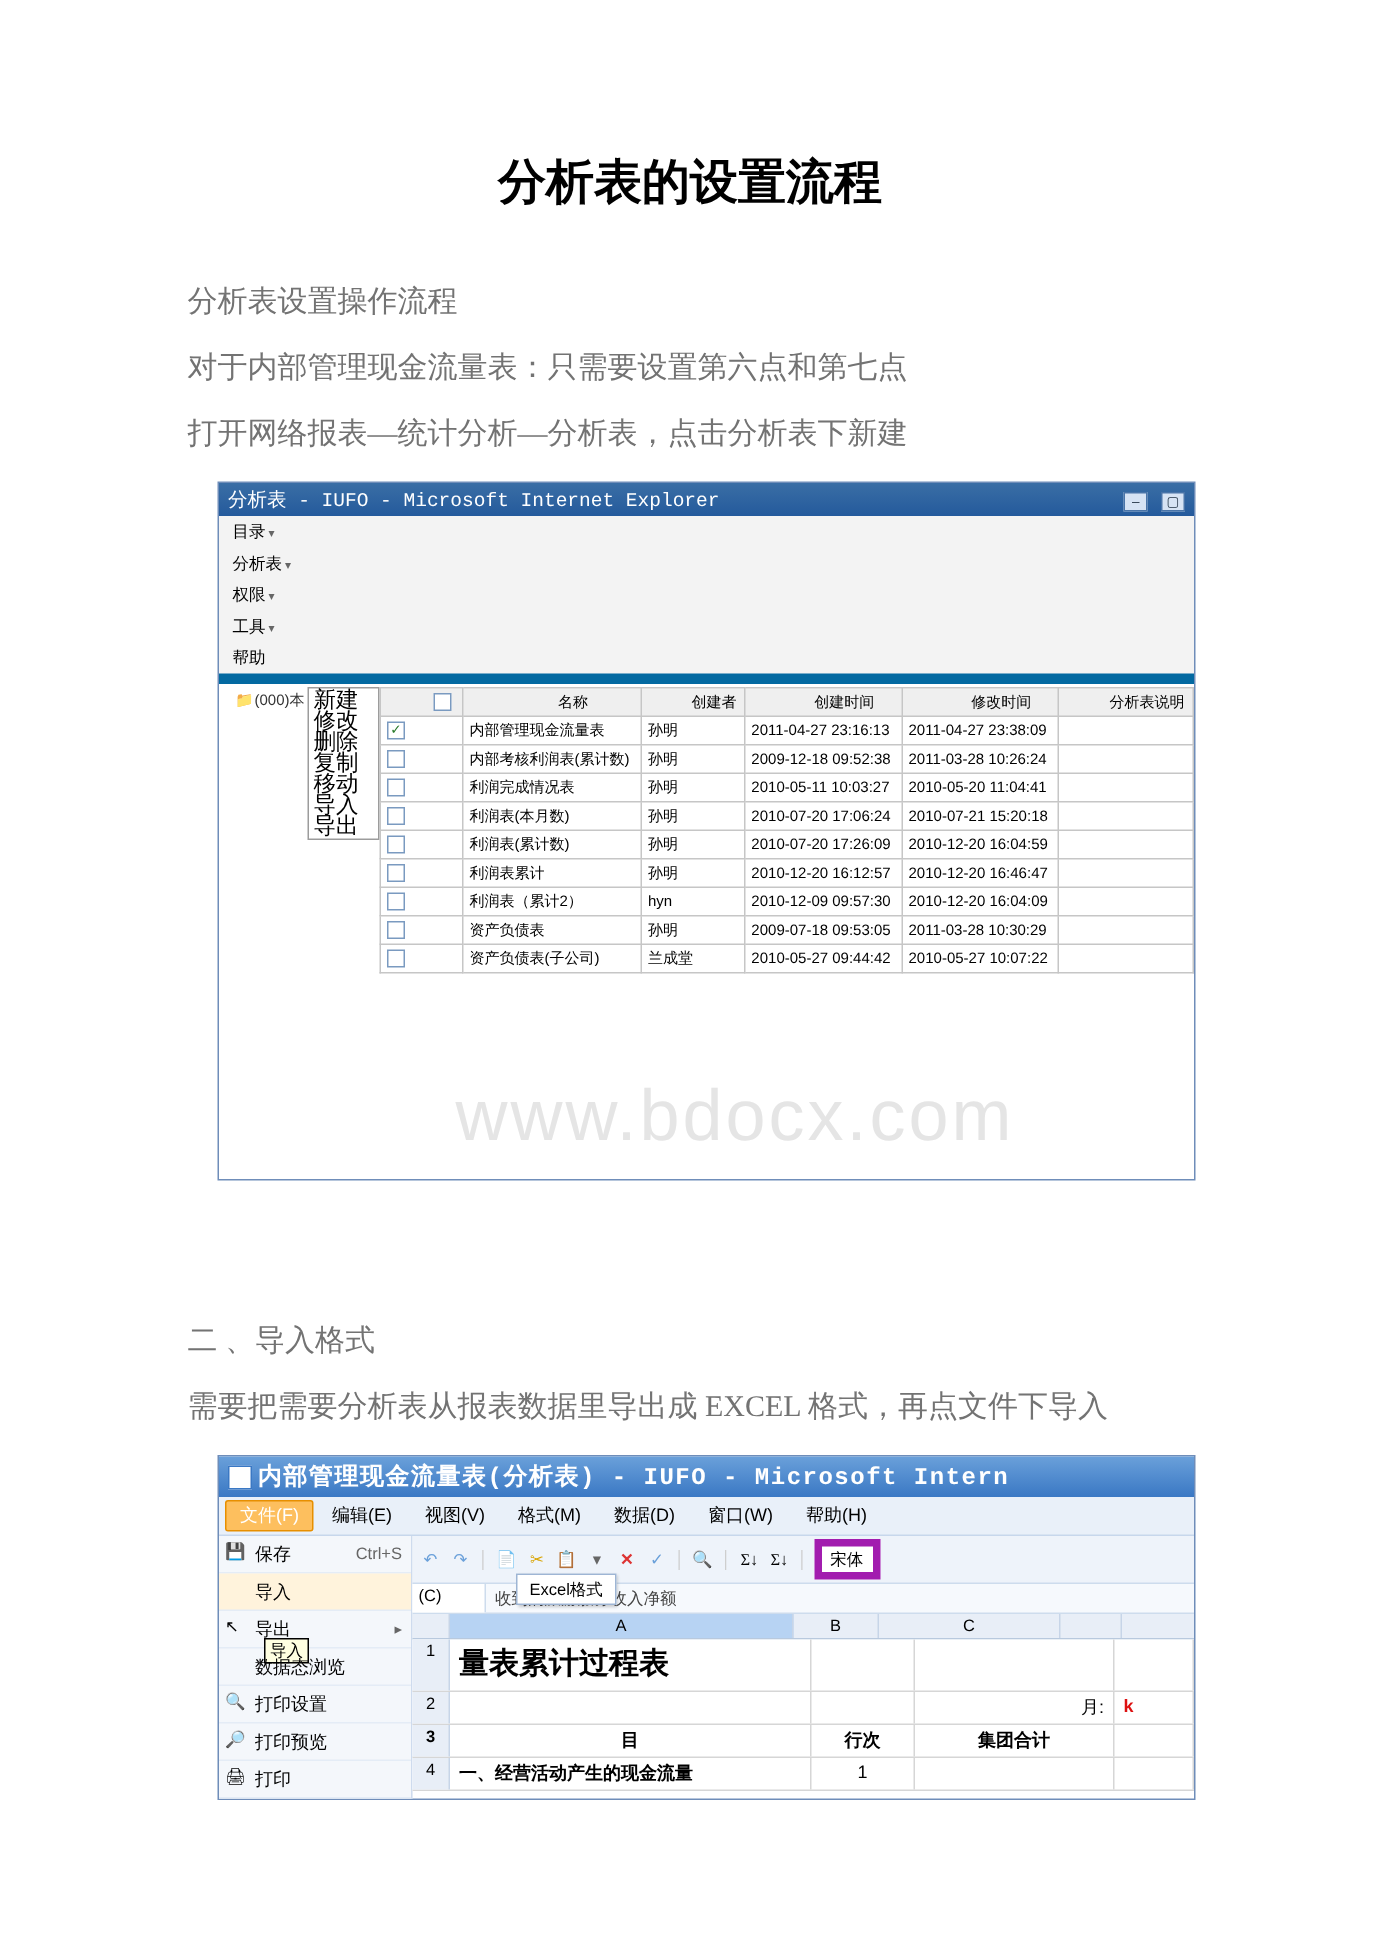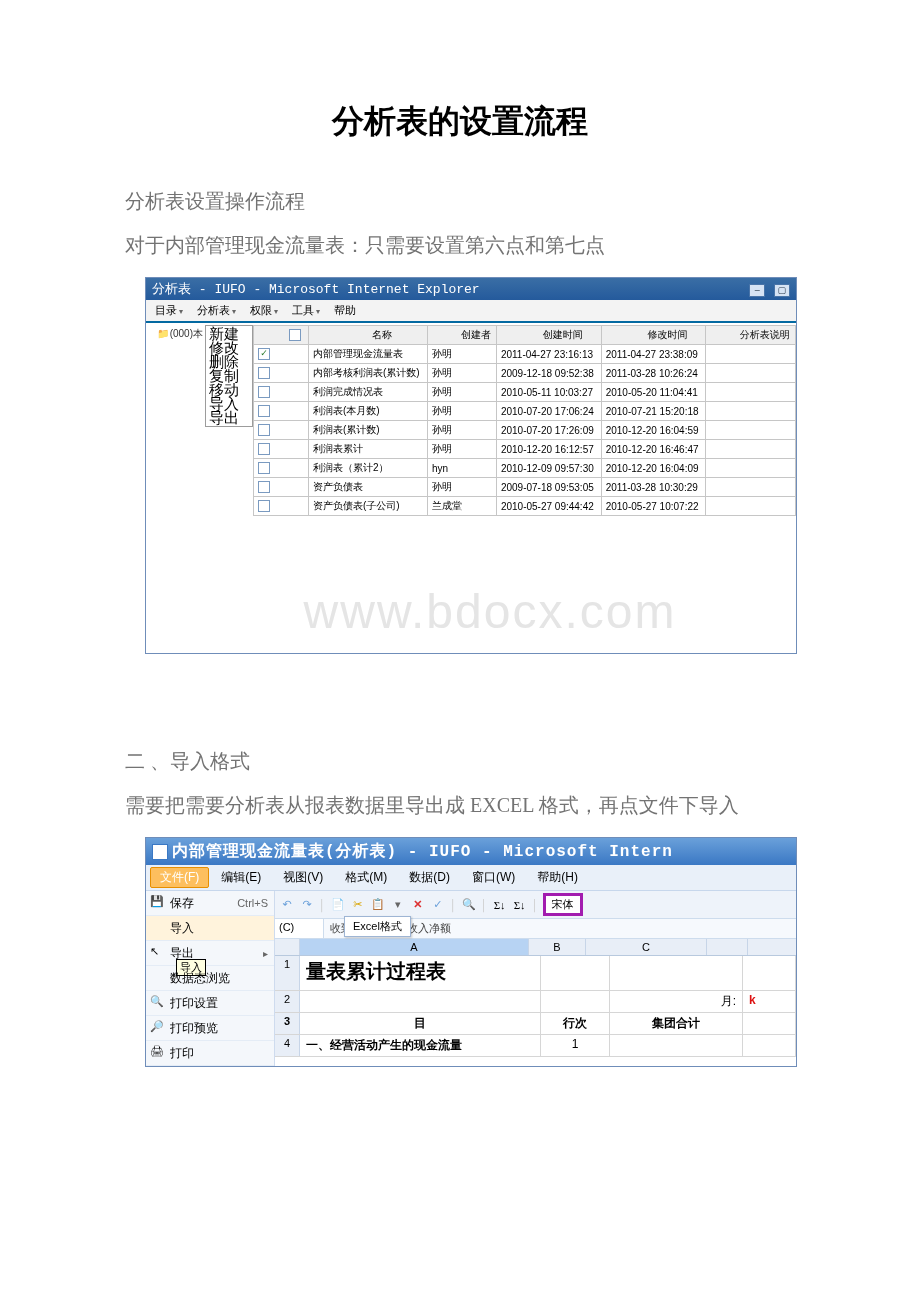--- a/index.html
+++ b/index.html
@@ -56,24 +56,25 @@
     border: 1px solid #4974a8;
     margin-left: 1px;
     color: #234;
     text-align: center;
     font-size: 9px;
     line-height: 11px;
     font-family: sans-serif;
   }
   .ss1-menubar {
     background: #f3f3f3;
-    border-bottom: 2px solid #0369a1;
+    border-bottom: 7px solid #0369a1;
     padding: 2px 4px;
     display: flex;
     gap: 4px;
+    flex-direction: column;
   }
   .ss1-menubar .menuitem {
     padding: 1px 5px;
     color: #000;
     position: relative;
   }
   .ss1-menubar .dd::after { content: "▾"; font-size: 8px; margin-left: 2px; color: #666; }
   .ss1-body {
     display: flex;
     align-items: flex-start;
@@ -258,20 +259,21 @@
   .red { color: #d11; font-weight: bold; }
 </style>
 </head>
 <body>
 
 <div class="page">
   <div class="doc-title">分析表的设置流程</div>
 
   <p class="body-text">分析表设置操作流程</p>
   <p class="body-text">对于内部管理现金流量表：只需要设置第六点和第七点</p>
+  <p class="body-text">打开网络报表—统计分析—分析表，点击分析表下新建</p>
 
   <div class="screenshot-wrap">
     <div class="ss1">
       <div class="ss1-title">
         <span>分析表 - IUFO - Microsoft Internet Explorer</span>
         <span class="ss1-title-buttons">
           <span>–</span>
           <span>▢</span>
         </span>
       </div>
@@ -452,21 +454,21 @@
             <span class="tb-icon" style="color:#d9a400;">📋</span>
             <span class="tb-icon" style="color:#666;">▾</span>
             <span class="tb-icon" style="color:#d33;font-weight:bold;">✕</span>
             <span class="tb-icon" style="color:#6aa0da;">✓</span>
             <span style="color:#ccc;">│</span>
             <span class="tb-icon" style="color:#6aa0da;">🔍</span>
             <span style="color:#ccc;">│</span>
             <span class="tb-icon" style="font-family:serif;">Σ↓</span>
             <span class="tb-icon" style="font-family:serif;">Σ↓</span>
             <span style="color:#ccc;">│</span>
-            <span style="border:3px solid #a21caf;padding:1px 6px;background:#fff;">宋体</span>
+            <span style="border:5px solid #a21caf;padding:1px 6px;background:#fff;">宋体</span>
           </div>
           <div class="ss2-formula">
             <div class="cellref">(C)</div>
             <div class="content">收到的旅游服务收入净额</div>
           </div>
           <div class="ss2-colhdr">
             <div style="width:24px;"></div>
             <div class="colA" style="background:#b7d3f3;">A</div>
             <div class="colB">B</div>
             <div class="colC">C</div>

